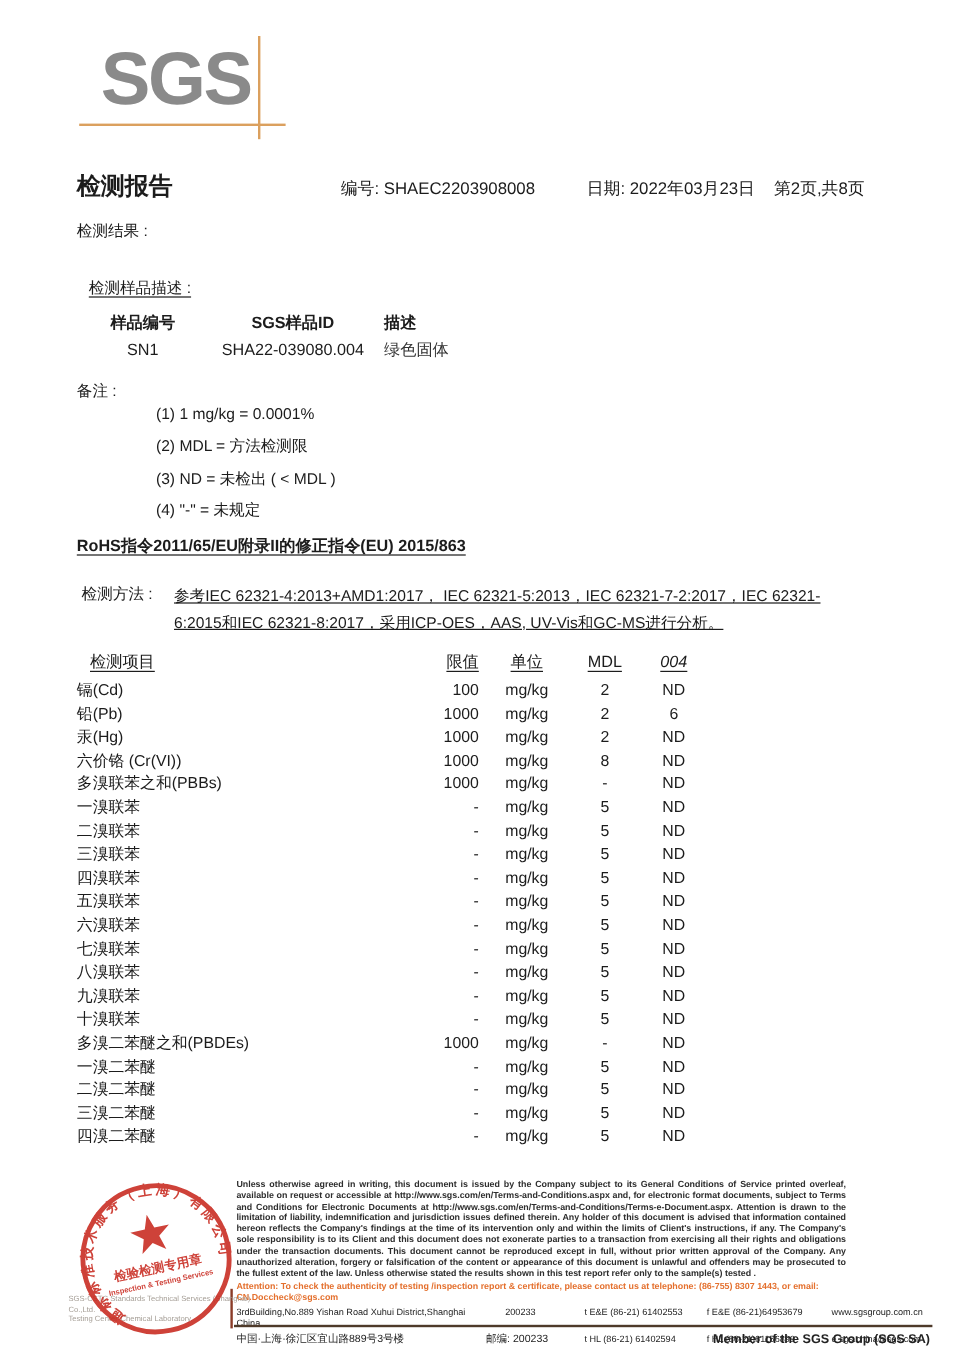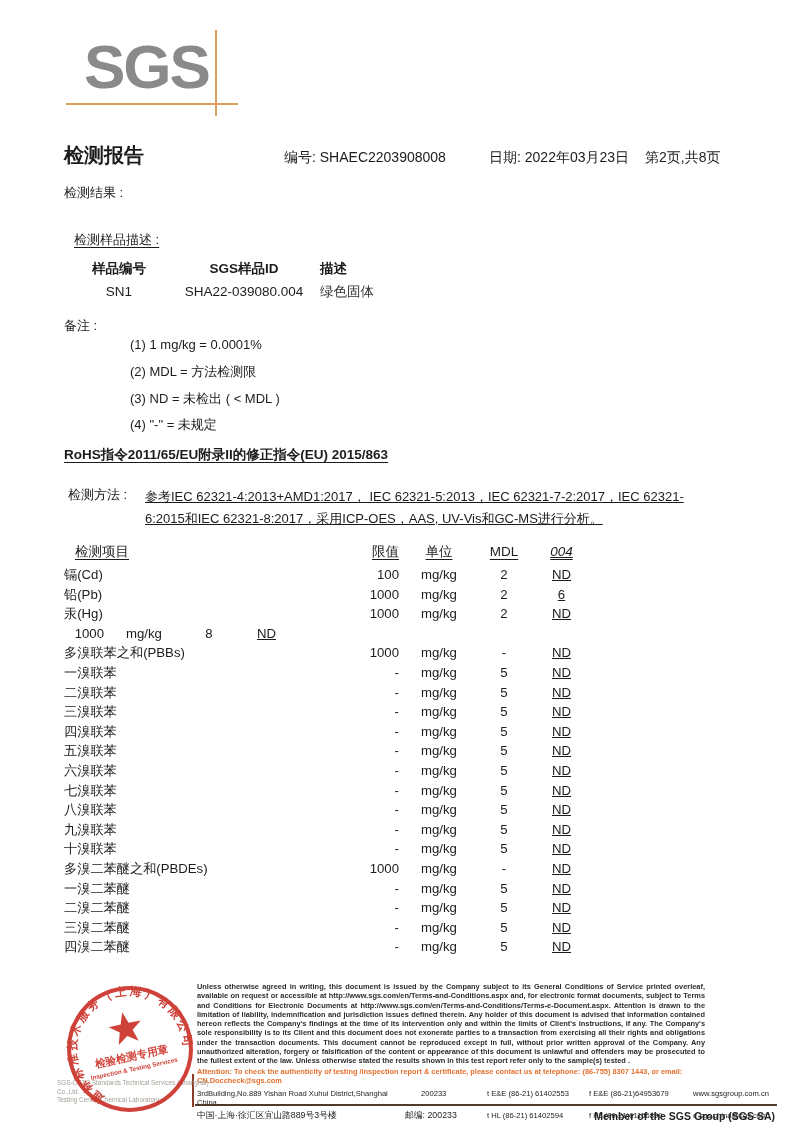--- a/index.html
+++ b/index.html
@@ -46,21 +46,21 @@
   
   .results-table { left:64px; top:543px; width:530px; }
   .rheader { display:flex; height:22px; line-height:18px; font-size:13.5px; }
   .rheader span { text-decoration:underline; text-underline-offset:3px; }
   .rrow { display:flex; height:19.6px; line-height:19.6px; font-size:13.2px; }
   .c-name  { width:295px; text-align:left; }
   .rheader .c-name span { margin-left:11px; }
   .c-limit { width:40px; text-align:right; }
   .c-unit  { width:70px; text-align:center; margin-left:5px; }
   .c-mdl   { width:50px; text-align:center; margin-left:5px; }
-  .c-val   { width:55px; text-align:center; margin-left:5px;text-decoration:underline; }
+  .c-val   { width:55px; text-align:center; margin-left:5px; }
   .col-004 { font-style:italic; }
 
   
   .footer { left:55px; top:982px; width:722px; height:145px; font-family:"Liberation Sans","DejaVu Sans",sans-serif; }
   .stamp-wrap { position:absolute; left:4px; top:-4px; width:142px; height:142px; transform:rotate(-12deg); opacity:.88; z-index:2; }
   .company-gray { position:absolute; left:2px; top:97px; width:160px; font-size:6.4px; line-height:8.5px; color:#a59e96; z-index:1; }
   .footer-right { position:absolute; left:142px; top:0; width:582px; }
   .disclaimer { width:508px; font-size:7.4px; font-weight:bold; line-height:9.3px; color:#2e2e2e; text-align:justify; }
   .attention { width:508px; font-size:7.4px; font-weight:bold; line-height:9.3px; color:#e4702e; margin-top:1px; }
   .addr-grid { margin-top:4px; display:grid; grid-template-columns:206px 80px 100px 102px auto; column-gap:2px; row-gap:3px; font-size:7.6px; color:#232323; align-items:baseline; }
@@ -137,20 +137,21 @@
           <div class="c-val">6</div>
         </div>
         <div class="rrow">
           <div class="c-name">汞(Hg)</div>
           <div class="c-limit">1000</div>
           <div class="c-unit">mg/kg</div>
           <div class="c-mdl">2</div>
           <div class="c-val">ND</div>
         </div>
         <div class="rrow">
+          <div class="c-name">六价铬 (Cr(VI))</div>
           <div class="c-limit">1000</div>
           <div class="c-unit">mg/kg</div>
           <div class="c-mdl">8</div>
           <div class="c-val">ND</div>
         </div>
         <div class="rrow">
           <div class="c-name">多溴联苯之和(PBBs)</div>
           <div class="c-limit">1000</div>
           <div class="c-unit">mg/kg</div>
           <div class="c-mdl">-</div>

